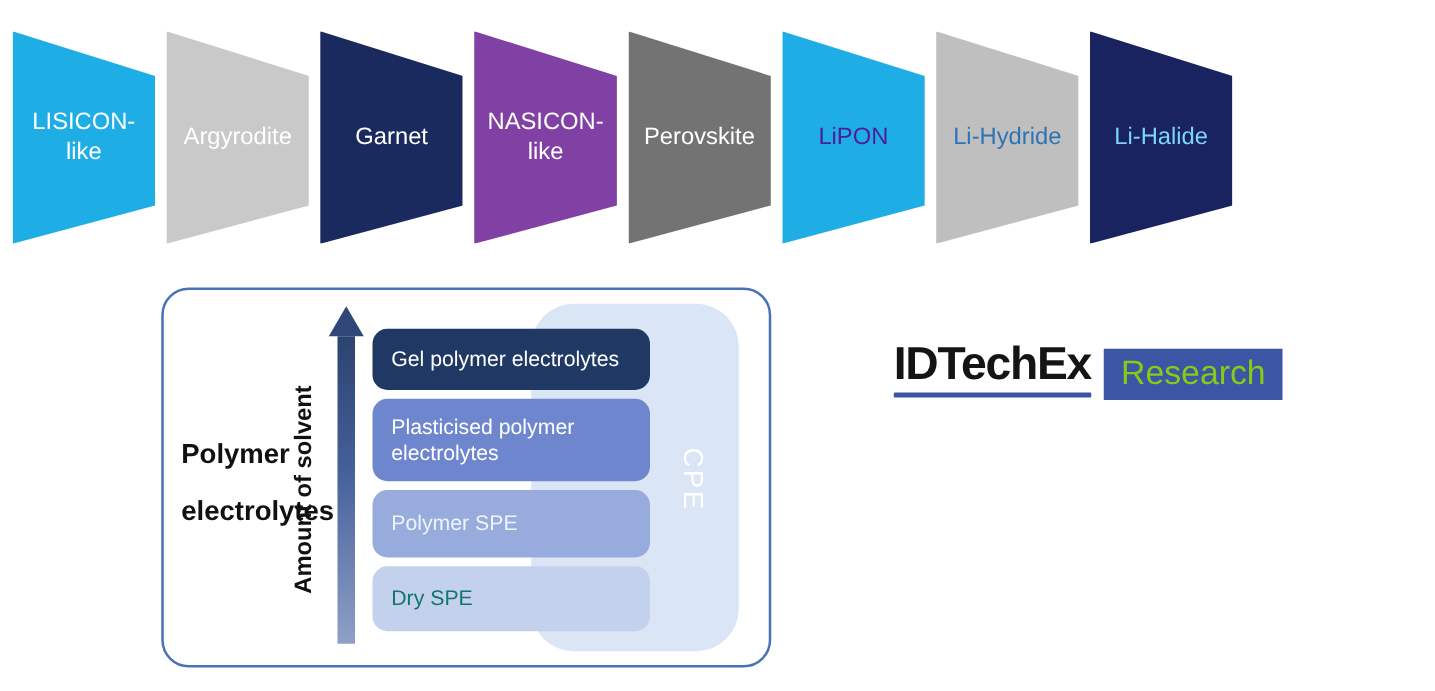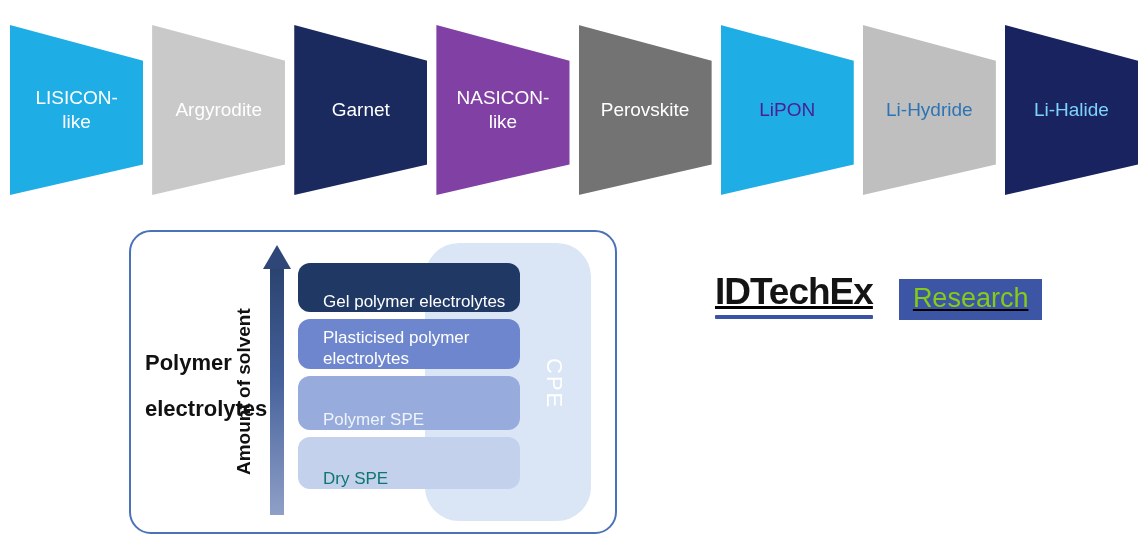--- a/index.html
+++ b/index.html
@@ -3,21 +3,21 @@
 <meta charset="utf-8">
 <style>
   html,body{margin:0;padding:0;}
   body{
     width:1148px;height:553px;position:relative;background:#ffffff;
     font-family:"Liberation Sans", sans-serif;overflow:hidden;
   }
 
   
   .type-row{
-    position:absolute;left:10px;top:25px;width:1128px;height:170px;
+    position:absolute;left:10px;top:25px;width:976px;height:170px;
     display:flex;gap:9px;
   }
   .type-shape{
     flex:1 1 0;position:relative;
     clip-path:polygon(0 0, 100% 21%, 100% 82%, 0 100%);
     display:flex;align-items:center;justify-content:center;
   }
   .type-label{
     font-size:19px;line-height:1.25;text-align:center;white-space:pre-line;
   }
@@ -34,26 +34,26 @@
   .cpe-label{
     position:absolute;left:410px;top:126px;
     writing-mode:vertical-rl;
     font-size:22px;letter-spacing:2px;
   }
   .bars{
     position:absolute;left:167px;top:31px;width:222px;
     display:flex;flex-direction:column;gap:7px;
   }
   .bar{
-    border-radius:12px;display:flex;align-items:flex-end;
-    padding:0 10px 0 25px;box-sizing:border-box;
+    border-radius:12px;display:flex;align-items:center;
+    padding:0 10px 0 15px;box-sizing:border-box;
     font-size:17px;line-height:1.25;
   }
   .bar-gel{height:49px;}
-  .bar-plasticised{height:50px;}
+  .bar-plasticised{height:66px;}
   .bar-rubbery{height:54px;}
   .bar-dry{height:52px;}
 
   .panel-title{
     position:absolute;left:14px;top:108px;width:140px;
     font-size:22px;font-weight:bold;color:#111111;line-height:46px;
   }
   .axis-label{
     position:absolute;left:102px;top:45px;height:230px;
     writing-mode:vertical-rl;transform:rotate(180deg);
@@ -69,21 +69,21 @@
     border-bottom:24px solid #2E4778;
   }
   .arrow-body{
     width:14px;height:246px;margin:0 auto;
     background:linear-gradient(to bottom,#2B436F 0%,#46619B 45%,#8FA0C7 100%);
   }
 
   
   .logo{
     position:absolute;left:715px;top:272px;
-    display:flex;align-items:center;gap:26px;text-decoration:underline;
+    display:flex;align-items:flex-start;gap:10px;
   }
   .logo-brand-wrap{display:flex;flex-direction:column;}
   .logo-brand{
     font-size:37px;font-weight:bold;color:#141414;letter-spacing:-1px;line-height:1.05;
   }
   .logo-underline{height:4px;margin-top:3px;border-radius:1px;}
   .logo-box{
     margin-top:7px;padding:5px 14px 8px 14px;
     font-size:27px;line-height:1.05;color:#84cc16;
   }

